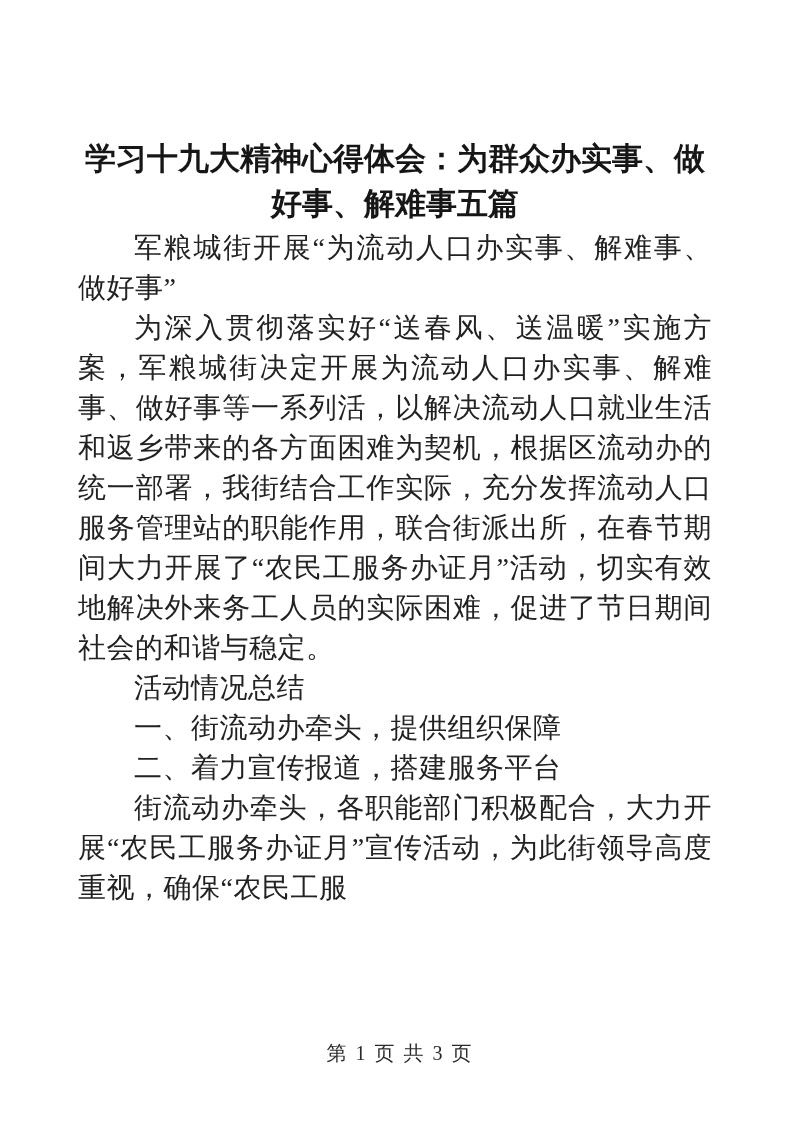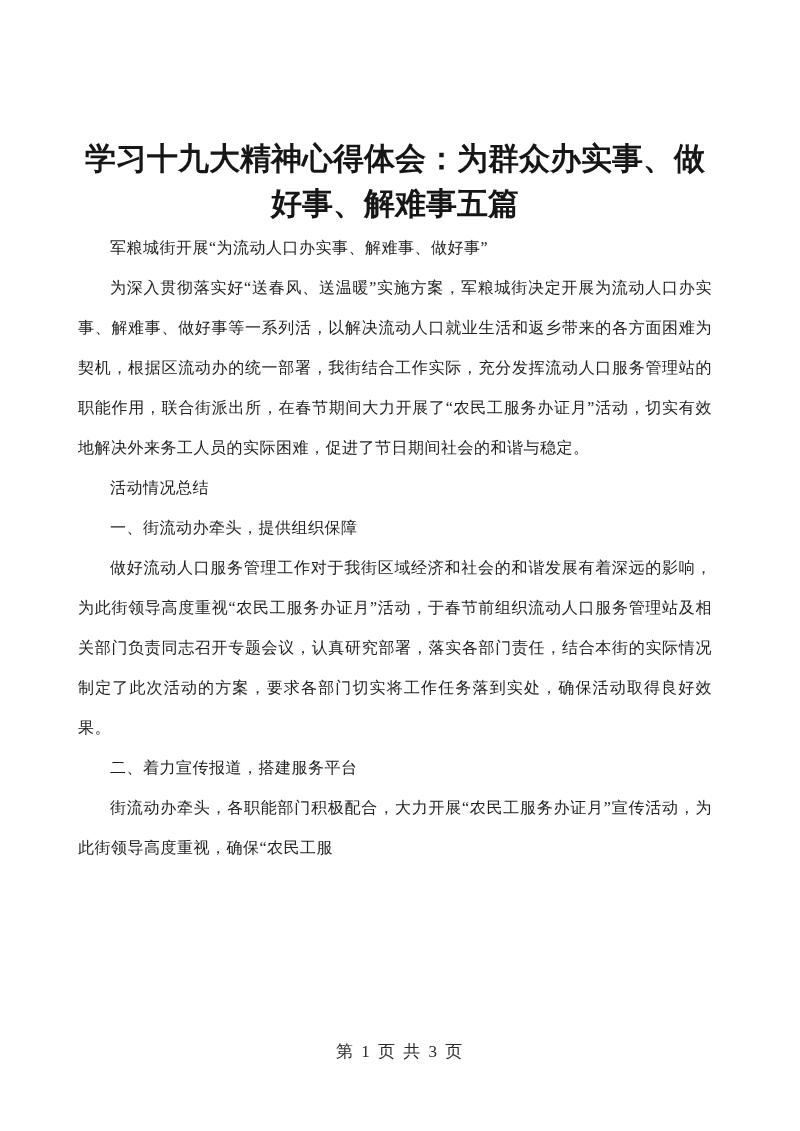--- a/index.html
+++ b/index.html
@@ -24,51 +24,50 @@
   }
   .doc-title {
     margin: 136px 0 2px 0;
     font-size: 31px;
     font-weight: 700;
     line-height: 45px;
     text-align: center;
     color: #161616;
   }
   .doc-body {
-    font-size: 16px;
+    font-size: 28px;
     line-height: 40px;
     text-align: justify;
     color: #222222;
     letter-spacing: 0.5px;
   }
   .doc-body p {
     margin: 0;
     text-indent: 2em;
   }
   .page-footer {
     position: absolute;
     left: 0;
     right: 0;
     top: 1040px;
     text-align: center;
-    font-size: 17px;
+    font-size: 20px;
     letter-spacing: 2px;
     color: #2a2a2a;
   }
 </style>
 </head>
 <body>
 
 <div class="page">
   <div class="content">
     <h1 class="doc-title">学习十九大精神心得体会：为群众办实事、做好事、解难事五篇</h1>
     <div class="doc-body">
       <p>军粮城街开展“为流动人口办实事、解难事、做好事”</p>
       <p>为深入贯彻落实好“送春风、送温暖”实施方案，军粮城街决定开展为流动人口办实事、解难事、做好事等一系列活，以解决流动人口就业生活和返乡带来的各方面困难为契机，根据区流动办的统一部署，我街结合工作实际，充分发挥流动人口服务管理站的职能作用，联合街派出所，在春节期间大力开展了“农民工服务办证月”活动，切实有效地解决外来务工人员的实际困难，促进了节日期间社会的和谐与稳定。</p>
       <p>活动情况总结</p>
       <p>一、街流动办牵头，提供组织保障</p>
-      <p>做好流动人口服务管理工作对于我街区域经济和社会的和谐发展有着深远的影响，为此街领导高度重视“农民工服务办证月”活动，于春节前组织流动人口服务管理站及相关部门负责同志召开专题会议，认真研究部署，落实各部门责任，结合本街的实际情况制定了此次活动的方案，要求各部门切实将工作任务落到实处，确保活动取得良好效果。</p>
       <p>二、着力宣传报道，搭建服务平台</p>
       <p>街流动办牵头，各职能部门积极配合，大力开展“农民工服务办证月”宣传活动，为此街领导高度重视，确保“农民工服</p>
     </div>
   </div>
   <div class="page-footer">第 1 页 共 3 页</div>
 </div>
 
 </body></html>

